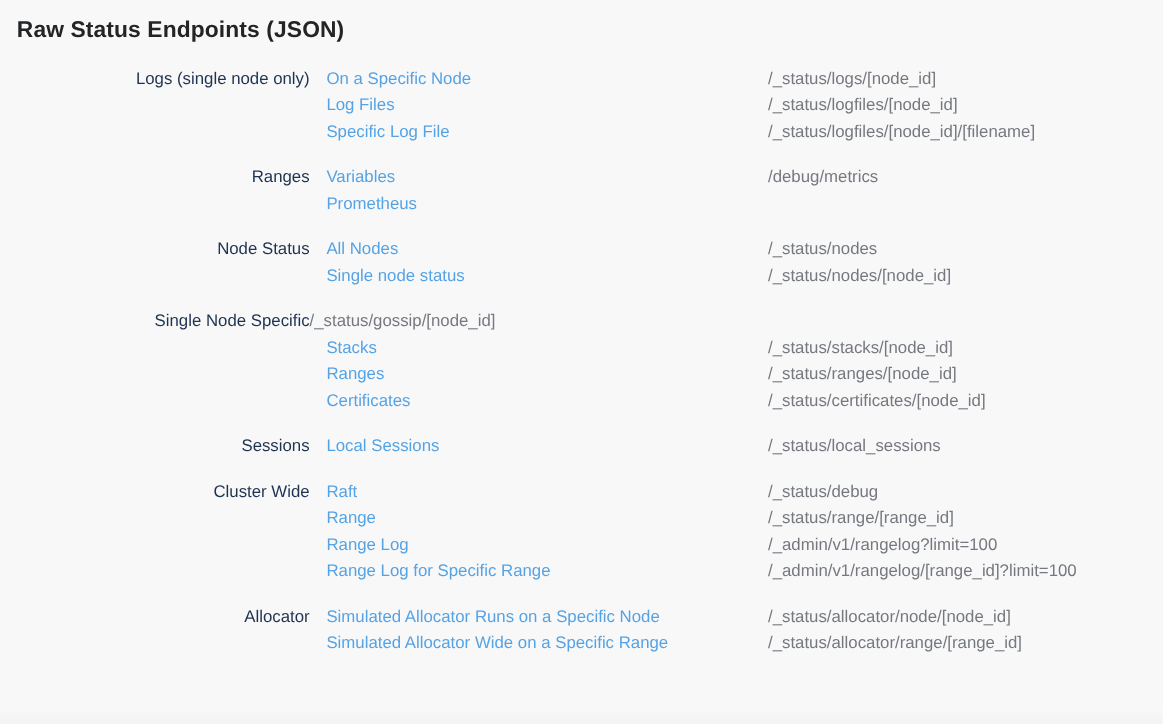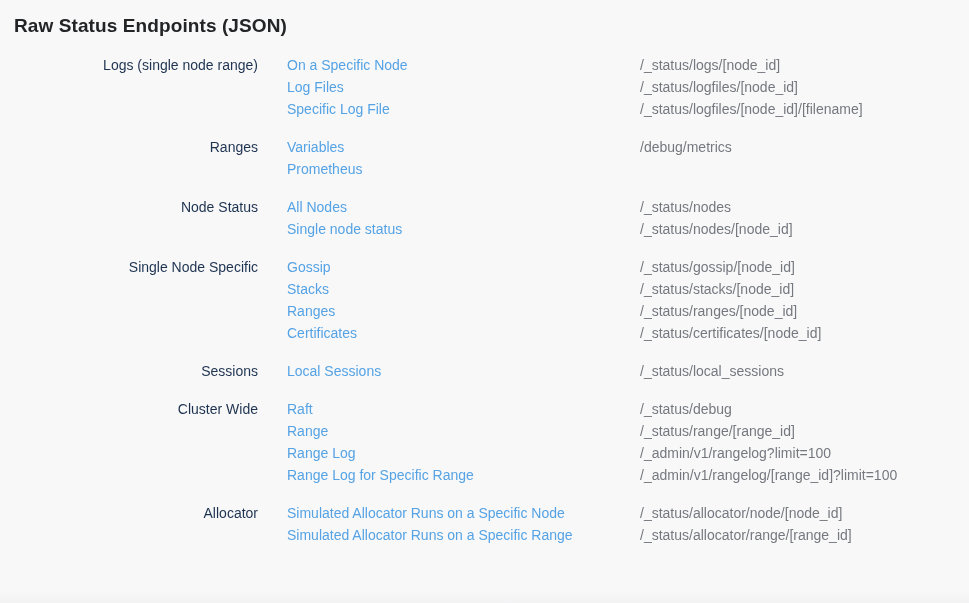--- a/index.html
+++ b/index.html
@@ -50,21 +50,21 @@
     align-items: center;
     font-size: 14px;
     line-height: 22px;
   }
   .cat {
     text-align: right;
     color: var(--cat);
     white-space: nowrap;
   }
   .link-cell {
-    padding-left: 29px;
+    padding-left: 14px;
     white-space: nowrap;
   }
   .link-cell a {
     color: var(--link);
     text-decoration: none;
     cursor: pointer;
   }
   .ep {
     color: var(--ep);
     white-space: nowrap;
@@ -80,21 +80,21 @@
   }
 </style>
 </head>
 <body>
 
 <div class="page">
   <h1 class="title">Raw Status Endpoints (JSON)</h1>
   <div class="endpoint-table">
       <div class="section">
         <div class="row">
-          <div class="cat">Logs (single node range)</div>
+          <div class="cat">Logs (single node only)</div>
           <div class="link-cell"><a href="#">On a Specific Node</a></div>
           <div class="ep">/_status/logs/[node_id]</div>
         </div>
         <div class="row">
           <div class="cat"></div>
           <div class="link-cell"><a href="#">Log Files</a></div>
           <div class="ep">/_status/logfiles/[node_id]</div>
         </div>
         <div class="row">
           <div class="cat"></div>
@@ -121,21 +121,20 @@
         </div>
         <div class="row">
           <div class="cat"></div>
           <div class="link-cell"><a href="#">Single node status</a></div>
           <div class="ep">/_status/nodes/[node_id]</div>
         </div>
       </div>
       <div class="section">
         <div class="row">
           <div class="cat">Single Node Specific</div>
-          <div class="link-cell"><a href="#">Gossip</a></div>
           <div class="ep">/_status/gossip/[node_id]</div>
         </div>
         <div class="row">
           <div class="cat"></div>
           <div class="link-cell"><a href="#">Stacks</a></div>
           <div class="ep">/_status/stacks/[node_id]</div>
         </div>
         <div class="row">
           <div class="cat"></div>
           <div class="link-cell"><a href="#">Ranges</a></div>
@@ -177,19 +176,19 @@
         </div>
       </div>
       <div class="section">
         <div class="row">
           <div class="cat">Allocator</div>
           <div class="link-cell"><a href="#">Simulated Allocator Runs on a Specific Node</a></div>
           <div class="ep">/_status/allocator/node/[node_id]</div>
         </div>
         <div class="row">
           <div class="cat"></div>
-          <div class="link-cell"><a href="#">Simulated Allocator Runs on a Specific Range</a></div>
+          <div class="link-cell"><a href="#">Simulated Allocator Wide on a Specific Range</a></div>
           <div class="ep">/_status/allocator/range/[range_id]</div>
         </div>
       </div>
     </div>
   <div class="footer-shade"></div>
 </div>
 
 </body></html>

